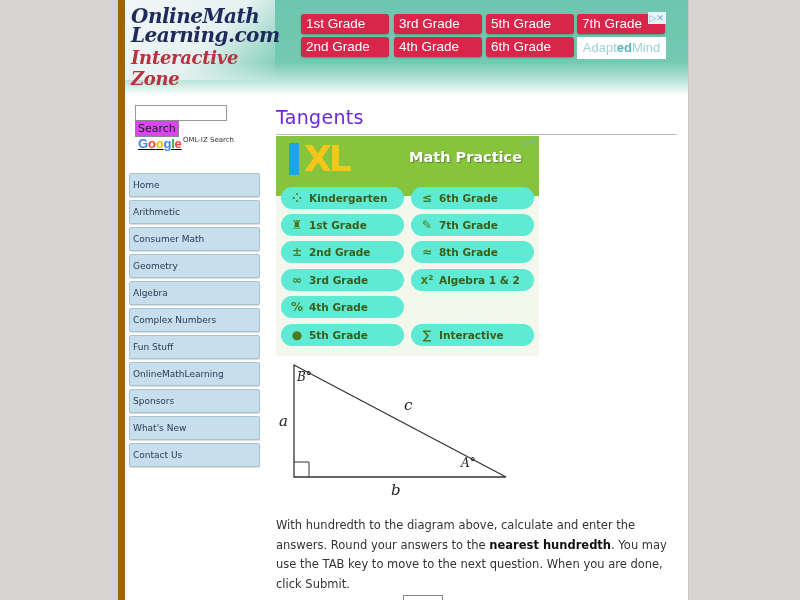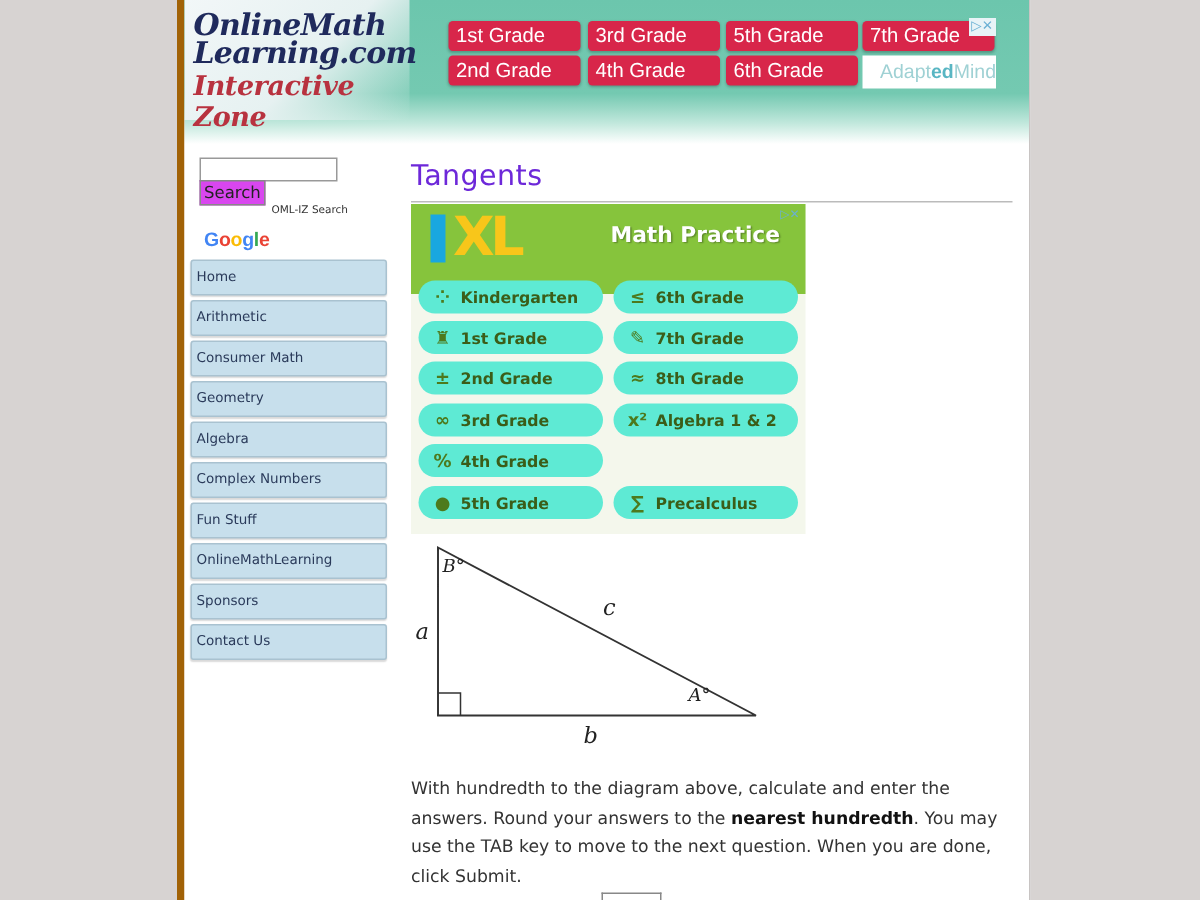--- a/index.html
+++ b/index.html
@@ -1,32 +1,32 @@
 <!DOCTYPE html>
 <html><head>
 <meta charset="utf-8">
 <style>
   html, body { margin:0; padding:0; }
   body { width:800px; height:600px; background:#d7d3d2; overflow:hidden; font-family:"DejaVu Sans", sans-serif; position:relative; }
-  .page { position:absolute; left:118px; top:0; width:563px; height:600px; background:#fff; border-left:5px solid #a16207; border-right:1px solid #c8c4c3; }
+  .page { position:absolute; left:118px; top:0; width:563px; height:600px; background:#fff; border-left:7px solid #a16207; border-right:1px solid #c8c4c3; }
   .header { position:absolute; left:0; top:0; width:563px; height:96px; background:linear-gradient(180deg,#6cc6ad 0%,#74c9b1 65%,#bfe7db 85%,#ffffff 100%); overflow:hidden; }
   .logo { position:absolute; left:0; top:0; width:150px; height:80px; background:linear-gradient(135deg,#f2f7f8 0%,#e6f1f1 55%,rgba(116,201,177,0) 100%); }
   .logo .l1, .logo .l2 { position:absolute; left:6px; font-family:"DejaVu Serif", serif; font-style:italic; font-weight:bold; color:#1f2a5c; font-size:20px; line-height:20px; letter-spacing:-0.5px; }
   .logo .l1 { top:6px; }
   .logo .l2 { top:25px; }
   .logo .l3 { position:absolute; left:6px; top:47px; font-family:"DejaVu Serif", serif; font-style:italic; font-weight:bold; color:#b8323f; font-size:18px; letter-spacing:-0.3px; }
   .ad-top { position:absolute; left:176px; top:12px; width:365px; height:48px; }
   .grade-btn { position:absolute; width:88px; height:20px; background:#d8264a; border-radius:3px; box-shadow:0 1px 2px rgba(0,0,0,.25); color:#fff; font-family:"Liberation Sans", sans-serif; font-size:13.5px; line-height:20px; padding-left:5px; box-sizing:border-box; }
-  .adapted { position:absolute; left:276px; top:25px; width:89px; height:22px; background:#fff; color:#9fd1d4; font-family:"Liberation Sans", sans-serif; font-size:13px; line-height:22px; text-align:right; }
+  .adapted { position:absolute; left:276px; top:25px; width:89px; height:22px; background:#fff; color:#9fd1d4; font-family:"Liberation Sans", sans-serif; font-size:13px; line-height:22px; text-align:center; }
   .adapted b { color:#59b6c3; font-weight:bold; }
   .adchoice { position:absolute; right:0; top:0; font-size:9px; color:#6ab0d4; background:#e8f3f7; padding:0 2px; line-height:12px; }
   .sidebar { position:absolute; left:0; top:96px; width:140px; height:504px; background:#fff; }
   .search-box { position:absolute; left:10px; top:9px; width:86px; height:12px; border:1px solid #999; background:#fff; }
   .search-btn { position:absolute; left:10px; top:24px; height:15px; padding:0 2px; border:1px solid #888; background:#d946ef; font-size:11px; line-height:15px; color:#222; }
-  .google { position:absolute; left:13px; top:56px; font-family:"Liberation Sans", sans-serif; font-size:13px; font-weight:bold; letter-spacing:-0.2px; }
+  .google { position:absolute; left:13px; top:40px; font-family:"Liberation Sans", sans-serif; font-size:13px; font-weight:bold; letter-spacing:-0.2px;text-decoration:underline; }
   .google .g1{color:#4285f4}.google .g2{color:#ea4335}.google .g3{color:#fbbc05}.google .g4{color:#4285f4}.google .g5{color:#34a853}.google .g6{color:#ea4335}
   .oml-search { position:absolute; left:58px; top:40px; font-size:7px; color:#333; }
   .nav { position:absolute; left:4px; top:77px; width:131px; }
   .nav-item { height:22px; margin-bottom:3px; background:#c7dfec; border:1px solid #a9c2d0; border-radius:2px; box-shadow:0 1px 1px rgba(0,0,0,.15); font-size:9px; color:#2a3a5a; line-height:22px; padding-left:3px; }
   .main { position:absolute; left:150px; top:96px; width:405px; }
   .title { position:absolute; left:1px; top:10px; font-size:19px; color:#6d28d9; letter-spacing:0.3px; }
   .title-rule { position:absolute; left:1px; top:38px; width:401px; height:1px; background:#bbb; }
   .ixl { position:absolute; left:1px; top:40px; width:263px; height:220px; background:#f4f7ec; }
   .ixl-head { position:absolute; left:0; top:0; width:263px; height:60px; background:#86c43c; }
   .ixl-i { position:absolute; left:13px; top:7px; width:10px; height:32px; background:#19a7e0; }
@@ -75,20 +75,21 @@
     <div class="nav">
       <div class="nav-item">Home</div>
       <div class="nav-item">Arithmetic</div>
       <div class="nav-item">Consumer Math</div>
       <div class="nav-item">Geometry</div>
       <div class="nav-item">Algebra</div>
       <div class="nav-item">Complex Numbers</div>
       <div class="nav-item">Fun Stuff</div>
       <div class="nav-item">OnlineMathLearning</div>
       <div class="nav-item">Sponsors</div>
+      <div class="nav-item">What's New</div>
       <div class="nav-item">Contact Us</div>
     </div>
   </div>
 
   <div class="main">
     <div class="title">Tangents</div>
     <div class="title-rule"></div>
 
     <div class="ixl">
       <div class="ixl-head">
@@ -106,21 +107,21 @@
 
       <div class="ixl-btn" style="left:5px;top:105px;"><span class="ic">±</span><span>2nd Grade</span></div>
       <div class="ixl-btn" style="left:135px;top:105px;"><span class="ic">≈</span><span>8th Grade</span></div>
 
       <div class="ixl-btn" style="left:5px;top:133px;"><span class="ic">∞</span><span>3rd Grade</span></div>
       <div class="ixl-btn" style="left:135px;top:133px;"><span class="ic">x²</span><span>Algebra 1 &amp; 2</span></div>
 
       <div class="ixl-btn" style="left:5px;top:160px;"><span class="ic">%</span><span>4th Grade</span></div>
 
       <div class="ixl-btn" style="left:5px;top:188px;"><span class="ic">●</span><span>5th Grade</span></div>
-      <div class="ixl-btn" style="left:135px;top:188px;"><span class="ic">∑</span><span>Precalculus</span></div>
+      <div class="ixl-btn" style="left:135px;top:188px;"><span class="ic">∑</span><span>Interactive</span></div>
     </div>
 
     <div class="diagram">
       <svg width="260" height="150">
         <polygon points="18,3 18,115 230,115" fill="none" stroke="#333" stroke-width="1.3"></polygon>
         <polyline points="18,100 33,100 33,115" fill="none" stroke="#333" stroke-width="1"></polyline>
       </svg>
       <div class="lbl" style="left:21px;top:8px;font-size:12px;">B°</div>
       <div class="lbl" style="left:185px;top:94px;font-size:12px;">A°</div>
       <div class="lbl" style="left:3px;top:50px;font-size:15px;">a</div>

